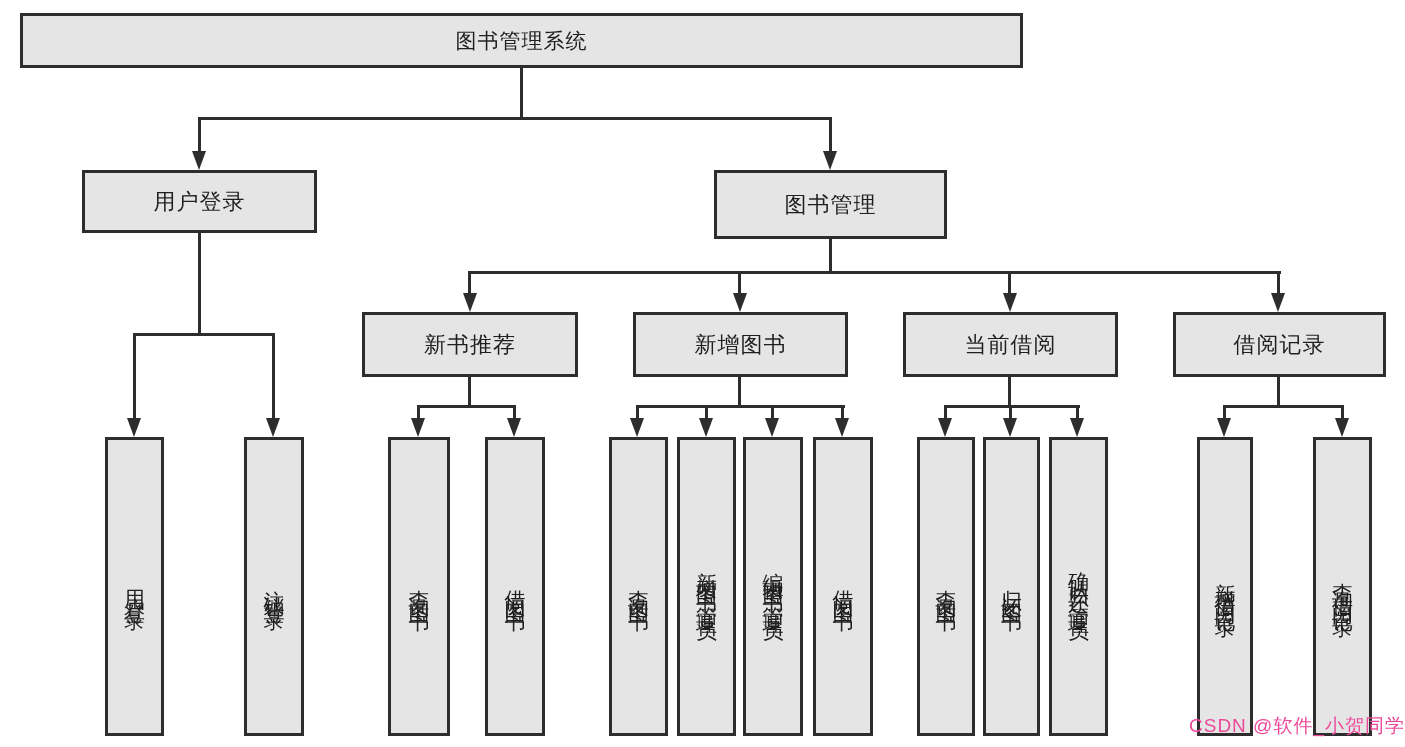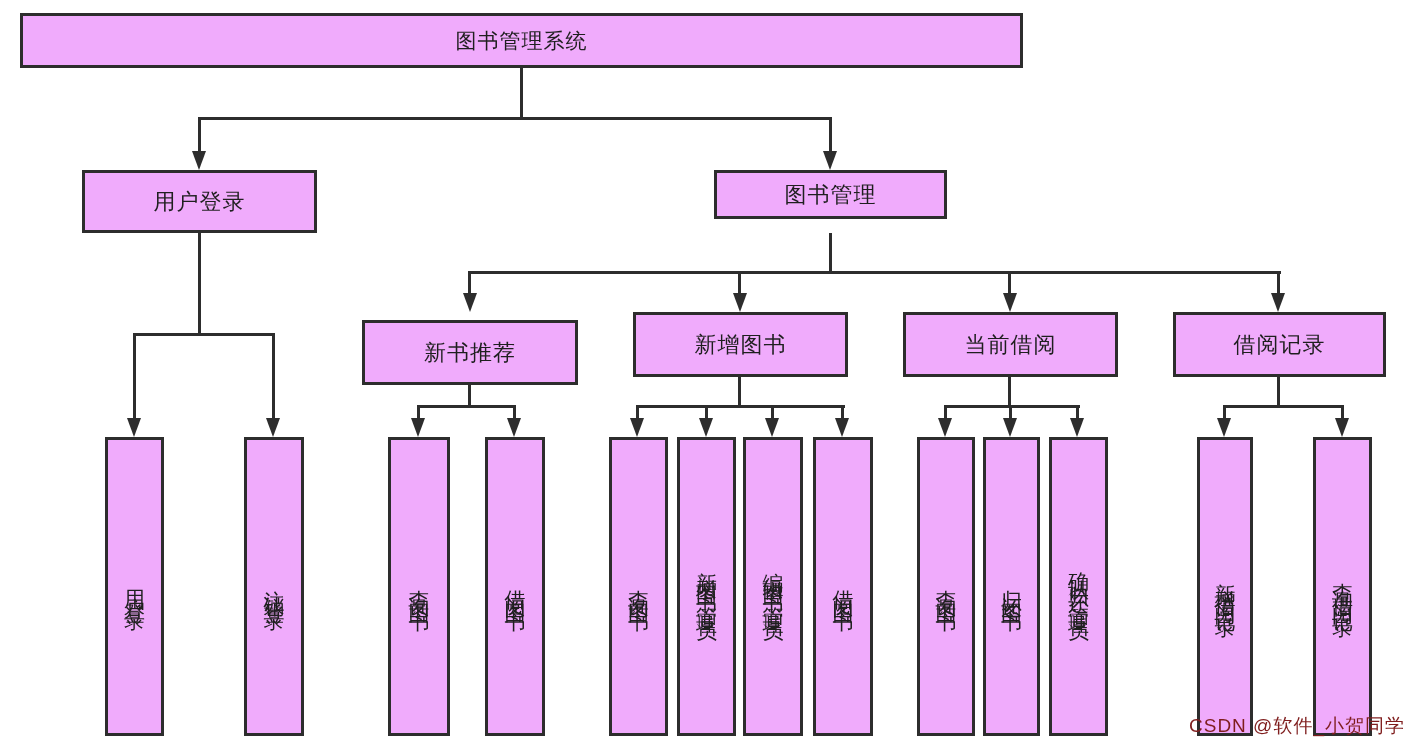--- a/index.html
+++ b/index.html
@@ -18,38 +18,38 @@
     position:absolute;width:0;height:0;
     border-left:7px solid transparent;
     border-right:7px solid transparent;
     border-top:19px solid #2d2d2d;
   }
   
   .node{
     position:absolute;
     box-sizing:border-box;
     border:3px solid #2d2d2d;
-    background:#f0abfc;
+    background:#e5e5e5;
     display:flex;align-items:center;justify-content:center;
     font-size:22px;letter-spacing:1px;
     text-align:center;
     white-space:nowrap;
   }
   .node.v{
     writing-mode:vertical-rl;
     text-orientation:mixed;
     font-size:21px;
     letter-spacing:7px;
     white-space:normal;
   }
   .watermark{
     position:absolute;
     left:1189px;top:713px;
     font-size:19px;
-    color:#7f1d1d;
+    color:#ec4899;
     letter-spacing:1px;
     white-space:nowrap;
   }
 </style>
 </head>
 <body>
 
 <div class="canvas">
 
   <div class="ln" style="left:520px;top:67px;width:3px;height:51px"></div>
@@ -107,23 +107,23 @@
   <div class="ln" style="left:1277px;top:377px;width:3px;height:30px"></div>
   <div class="ln" style="left:1223px;top:405px;width:121px;height:3px"></div>
   <div class="ln" style="left:1223px;top:405px;width:3px;height:16px"></div>
   <div class="ln" style="left:1341px;top:405px;width:3px;height:16px"></div>
   <div class="arr" style="left:1217px;top:418px"></div>
   <div class="arr" style="left:1335px;top:418px"></div>
 
   <div class="node h" style="left:20px;top:13px;width:1003px;height:55px;font-size:21px">图书管理系统</div>
 
   <div class="node h" style="left:82px;top:170px;width:235px;height:63px">用户登录</div>
-  <div class="node h" style="left:714px;top:170px;width:233px;height:49px">图书管理</div>
+  <div class="node h" style="left:714px;top:170px;width:233px;height:69px">图书管理</div>
 
-  <div class="node h" style="left:362px;top:320px;width:216px;height:65px">新书推荐</div>
+  <div class="node h" style="left:362px;top:312px;width:216px;height:65px">新书推荐</div>
   <div class="node h" style="left:633px;top:312px;width:215px;height:65px">新增图书</div>
   <div class="node h" style="left:1173px;top:312px;width:213px;height:65px">借阅记录</div>
   <div class="node h" style="left:903px;top:312px;width:215px;height:65px">当前借阅</div>
 
   <div class="node v" style="left:105px;top:437px;width:59px;height:299px">用户登录</div>
   <div class="node v" style="left:244px;top:437px;width:60px;height:299px">注销登录</div>
 
   <div class="node v" style="left:388px;top:437px;width:62px;height:299px">查询图书</div>
   <div class="node v" style="left:485px;top:437px;width:60px;height:299px">借阅图书</div>
 

